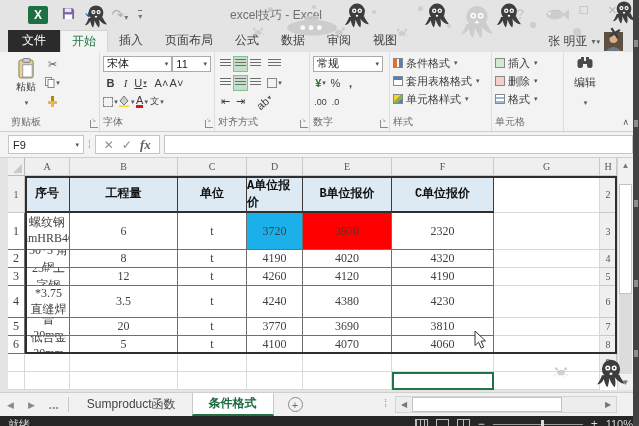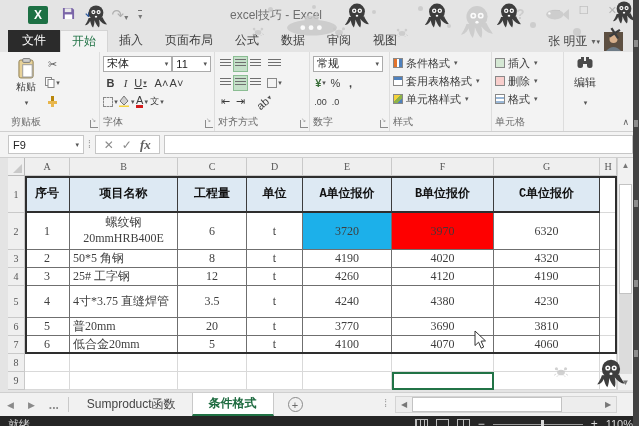--- a/index.html
+++ b/index.html
@@ -380,36 +380,35 @@
         <div class="ch">A</div>
         <div class="ch">B</div>
         <div class="ch">C</div>
         <div class="ch">D</div>
         <div class="ch">E</div>
         <div class="ch">F</div>
         <div class="ch">G</div>
         <div class="ch">H</div>
         <div class="rh">1</div>
         <div class="th">序号</div>
-        <div class="th">项目名称</div>
         <div class="th">工程量</div>
         <div class="th">单位</div>
         <div class="th">A单位报价</div>
         <div class="th">B单位报价</div>
         <div class="th">C单位报价</div>
         <div class="c"></div>
         <div class="rh">2</div>
         <div class="c t">1</div>
         <div class="c t two">螺纹钢
 20mmHRB400E</div>
         <div class="c t">6</div>
         <div class="c t">t</div>
         <div class="c t" style="background: rgb(28, 176, 234);">3720</div>
         <div class="c t" style="background: rgb(254, 0, 0); color: rgb(74, 53, 55);">3970</div>
-        <div class="c t">6320</div>
+        <div class="c t">2320</div>
         <div class="c"></div>
         <div class="rh">3</div>
         <div class="c t">2</div>
         <div class="c t left">50*5 角钢</div>
         <div class="c t">8</div>
         <div class="c t">t</div>
         <div class="c t">4190</div>
         <div class="c t">4020</div>
         <div class="c t">4320</div>
         <div class="c"></div>

